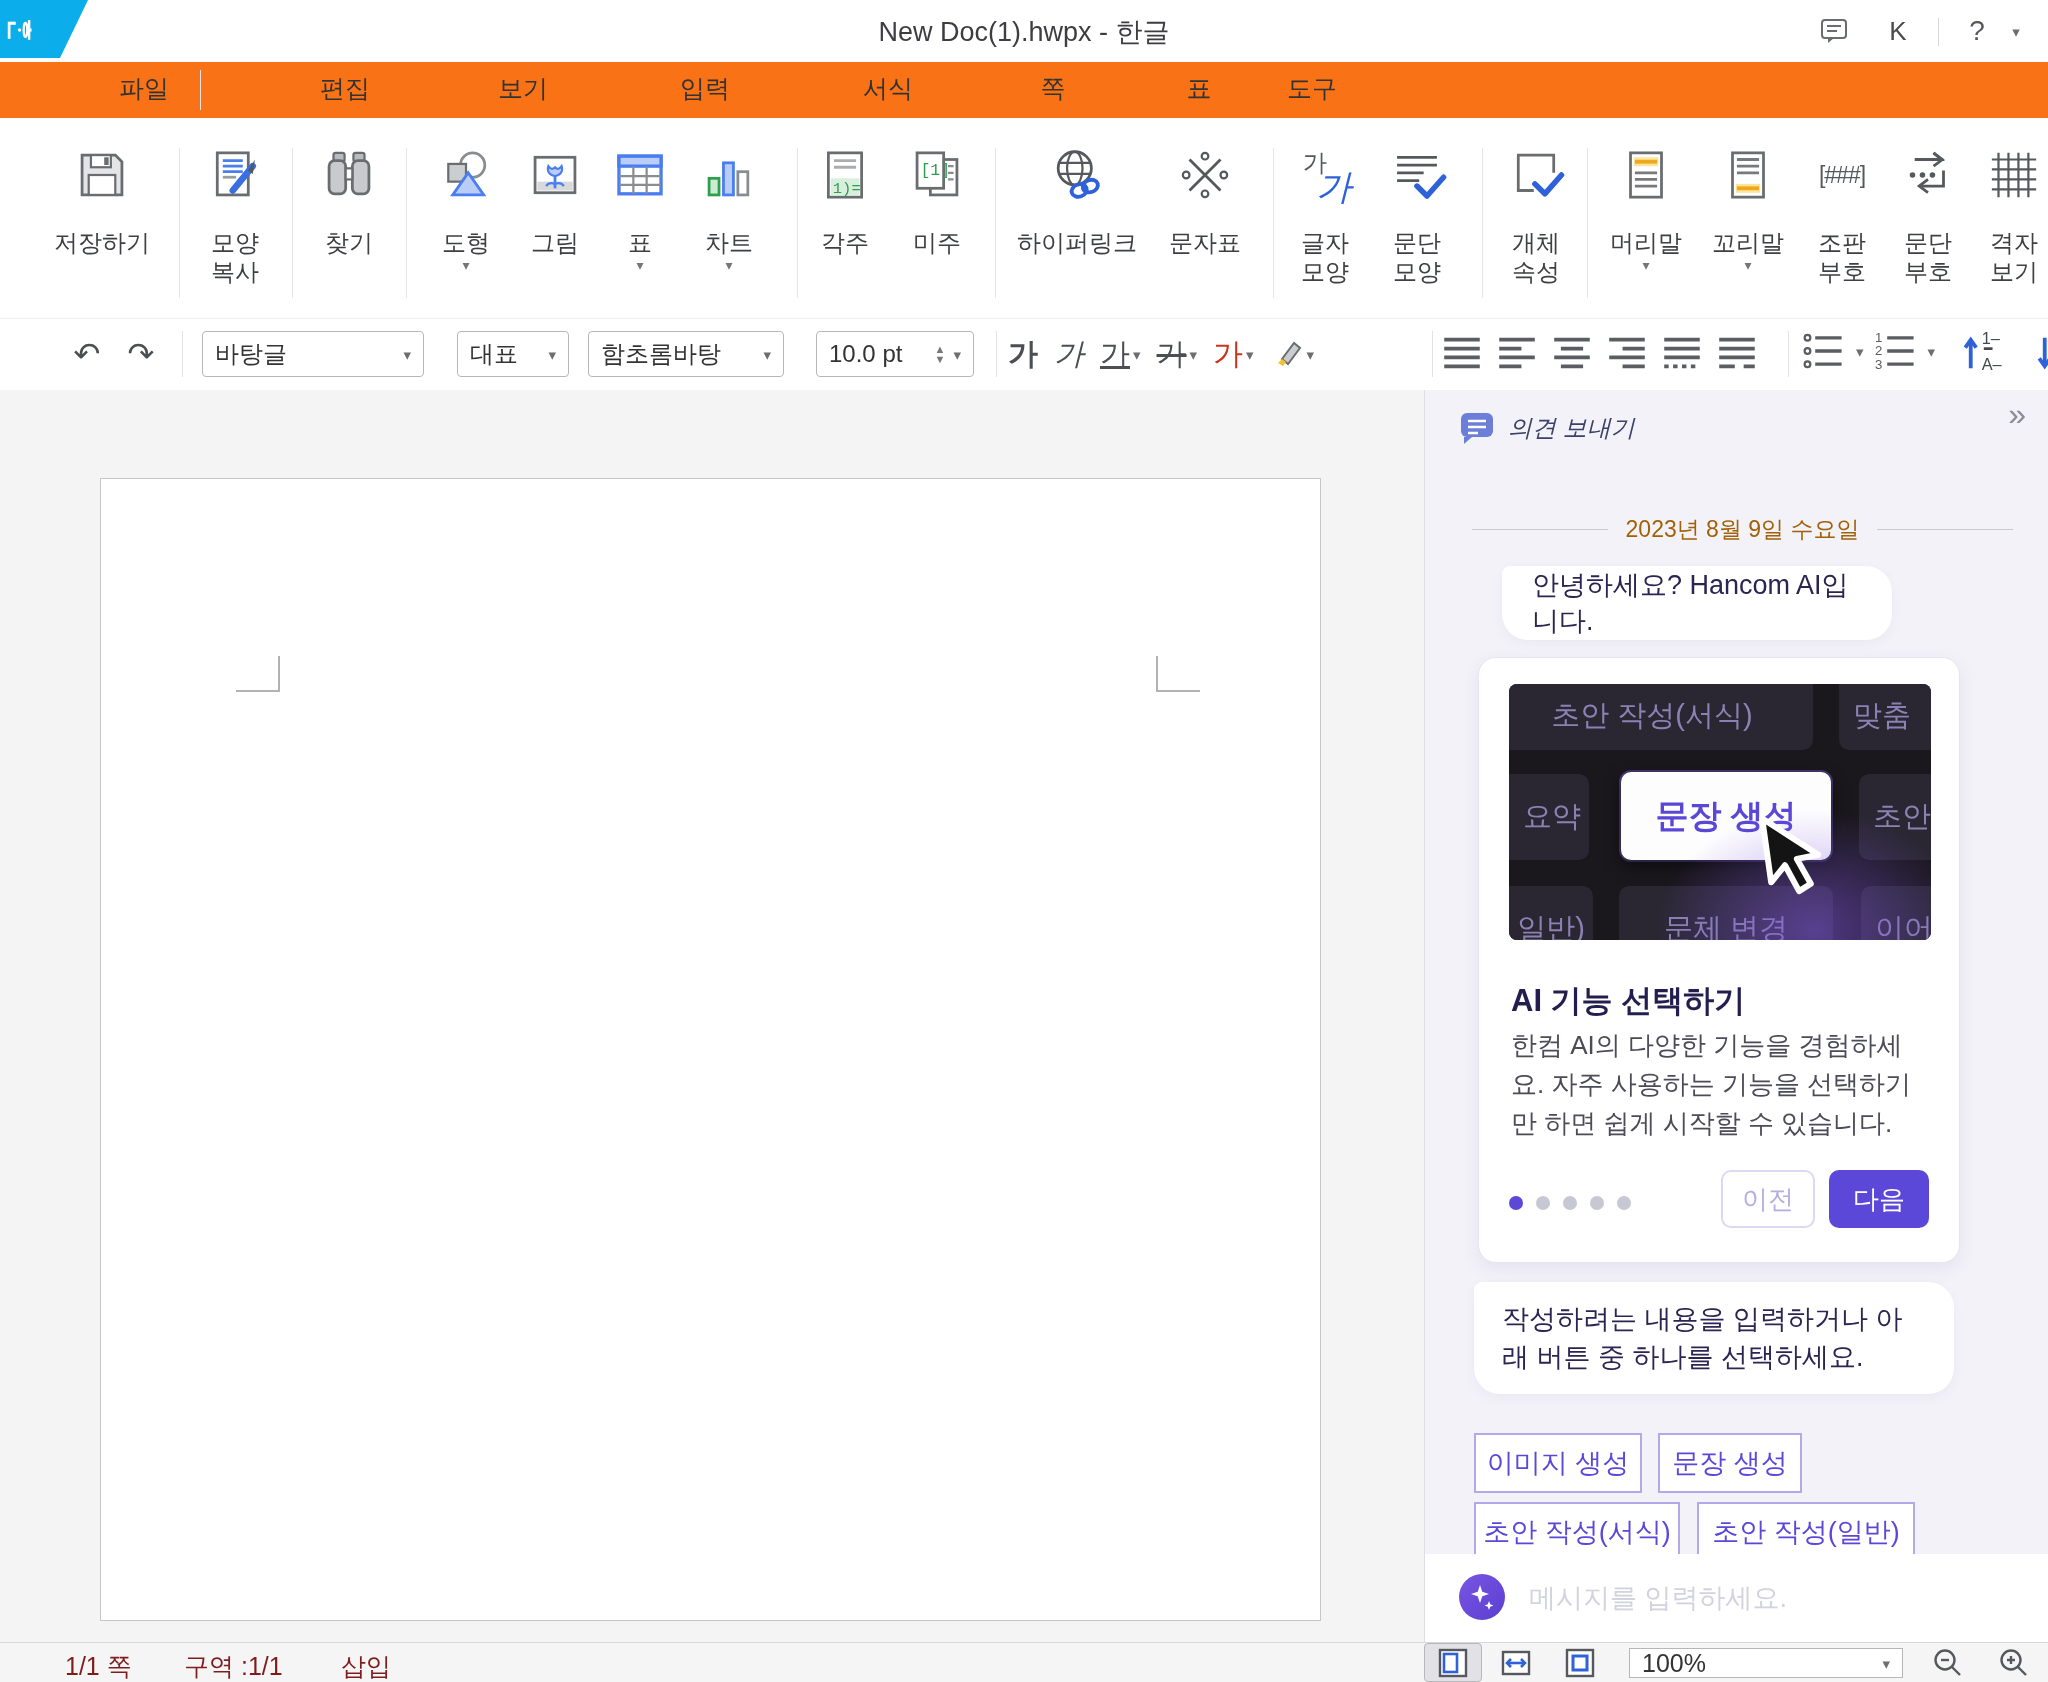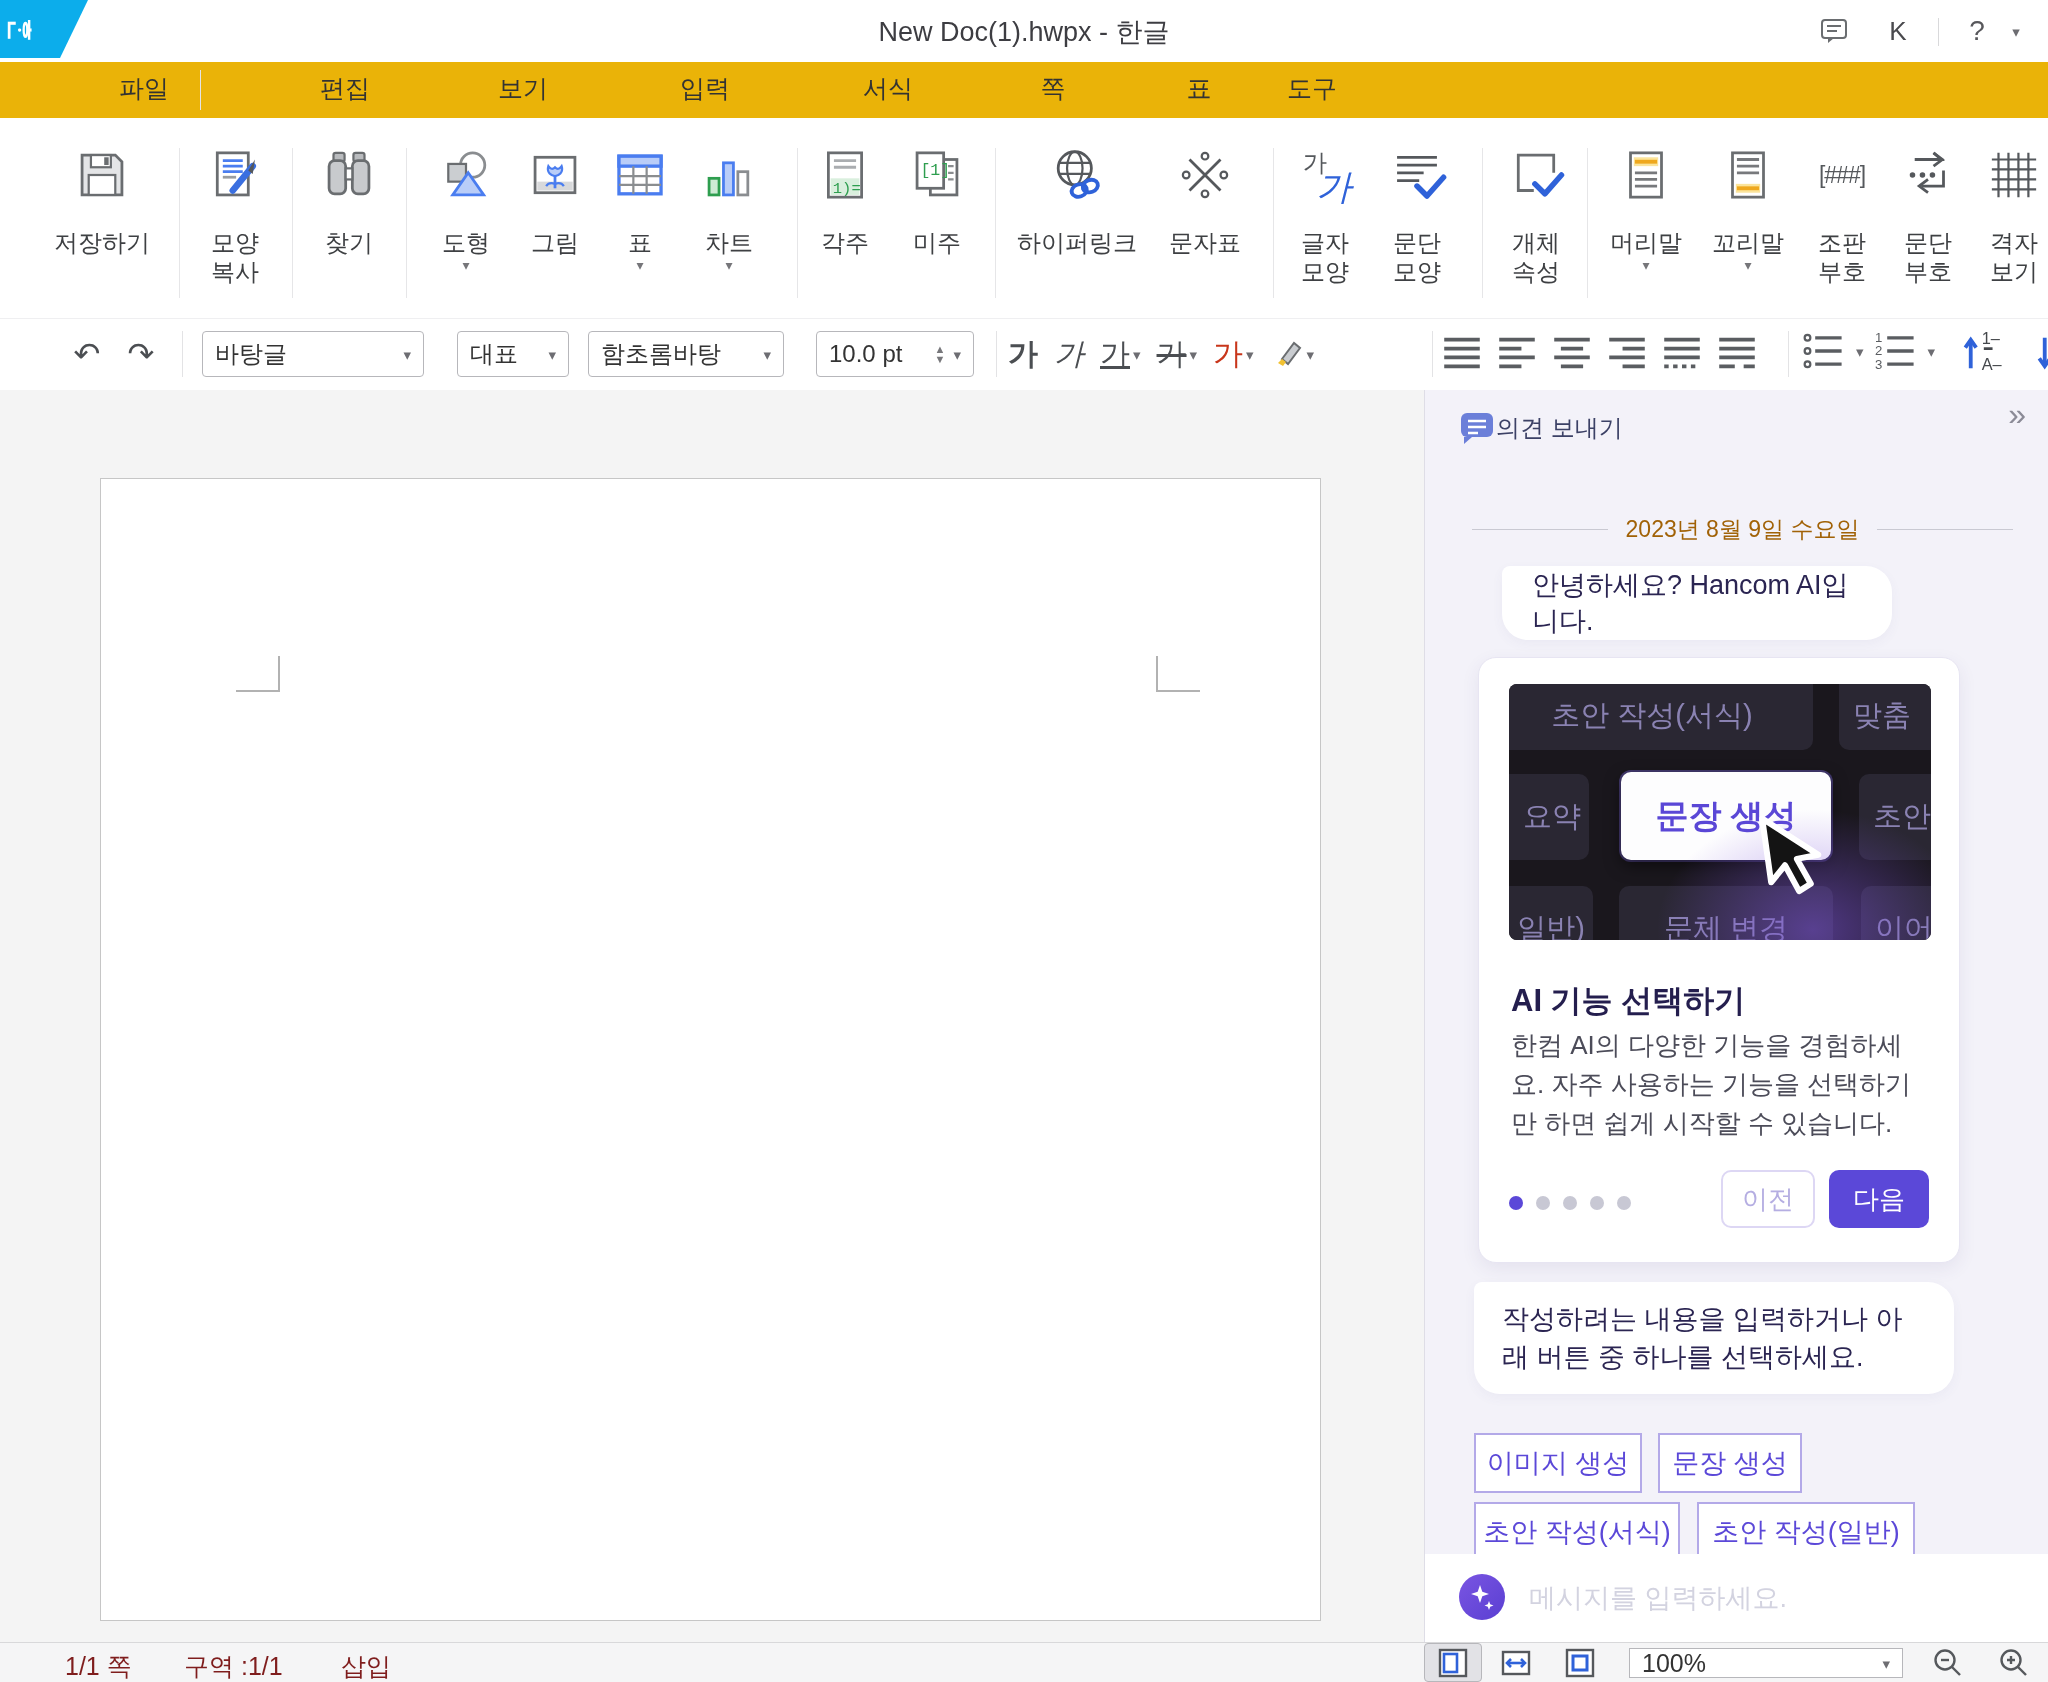--- a/index.html
+++ b/index.html
@@ -12,21 +12,21 @@
         clip-path:polygon(0 0,88px 0,60px 58px,0 58px);display:flex;align-items:center;}
   .logo span{color:#fff;font-weight:bold;font-size:26px;transform:rotate(90deg);margin-left:8px;letter-spacing:-2px;}
   .tb-title{position:absolute;left:0;right:0;top:14px;text-align:center;font-size:27px;color:#3d3d42;}
   .tb-ic{position:absolute;top:14px;display:flex;align-items:center;justify-content:center;width:40px;height:34px;}
   .tb-sep{position:absolute;left:1938px;top:18px;width:1px;height:28px;background:#d9d9db;}
   .tb-k{font-size:26px;color:#4a4a4e;}
   .tb-q{font-size:28px;color:#58585c;}
   .caret{color:#6d6d72;font-size:15px;line-height:1;}
 
   
-  .menubar{position:absolute;left:0;top:62px;width:2048px;height:56px;background:#eab308;}
+  .menubar{position:absolute;left:0;top:62px;width:2048px;height:56px;background:#f97316;}
   .mitem{position:absolute;top:10px;width:96px;text-align:center;font-size:25px;color:#333;cursor:default;}
   .m-sep{position:absolute;left:200px;top:8px;width:1px;height:40px;background:#e3e3e5;}
 
   
   .ribbon{position:absolute;left:0;top:118px;width:2048px;height:200px;background:#fff;}
   .ritem{position:absolute;top:18px;text-align:center;}
   .ricon{display:flex;justify-content:center;align-items:center;height:78px;}
   .rlabel{display:block;margin-top:14px;font-size:24px;line-height:29px;color:#3e4043;white-space:pre-line;}
   .rcaret{display:block;margin-top:2px;font-size:14px;color:#76767a;line-height:12px;}
   .r-sep{position:absolute;top:30px;width:1px;height:150px;background:#e6e6e8;}
@@ -51,21 +51,21 @@
 
   
   .docarea{position:absolute;left:0;top:390px;width:1424px;height:1252px;background:#f4f4f4;overflow:hidden;}
   .page{position:absolute;left:100px;top:88px;width:1219px;height:1141px;background:#fff;border:1px solid #c6c6c6;}
   .cmark{position:absolute;width:42px;height:34px;}
   .cmark.l{left:135px;top:177px;border-right:2px solid #b2b2b2;border-bottom:2px solid #b2b2b2;}
   .cmark.r{left:1055px;top:177px;border-left:2px solid #b2b2b2;border-bottom:2px solid #b2b2b2;}
 
   
   .aipanel{position:absolute;left:1424px;top:390px;width:624px;height:1252px;background:#f3f2f9;border-left:1px solid #dedde6;box-sizing:border-box;overflow:hidden;}
-  .fb-row{position:absolute;left:35px;top:22px;display:flex;align-items:center;gap:2px;}
+  .fb-row{position:absolute;left:35px;top:22px;display:flex;align-items:center;gap:14px;font-style:italic;}
   .fb-label{font-size:24px;color:#3c4166;}
   .collapse{position:absolute;right:22px;top:6px;font-size:32px;color:#8b8b97;}
   .date-row{position:absolute;left:47px;right:35px;top:124px;display:flex;align-items:center;gap:18px;}
   .date-row .ln{flex:1;height:1px;background:#c9c9d2;}
   .date-txt{font-size:23px;color:#a16207;white-space:nowrap;}
   .bubble{position:absolute;background:#fff;border-radius:26px;border-top-left-radius:8px;color:#2b2552;
           box-shadow:0 4px 12px rgba(80,70,140,.05);box-sizing:border-box;}
   .bub1{left:49px;top:176px;width:390px;height:74px;display:flex;align-items:center;padding:0 30px;font-size:27px;margin-left:28px;}
   .bub2{left:49px;top:892px;width:480px;height:112px;padding:18px 28px;font-size:27px;line-height:38px;}
 

